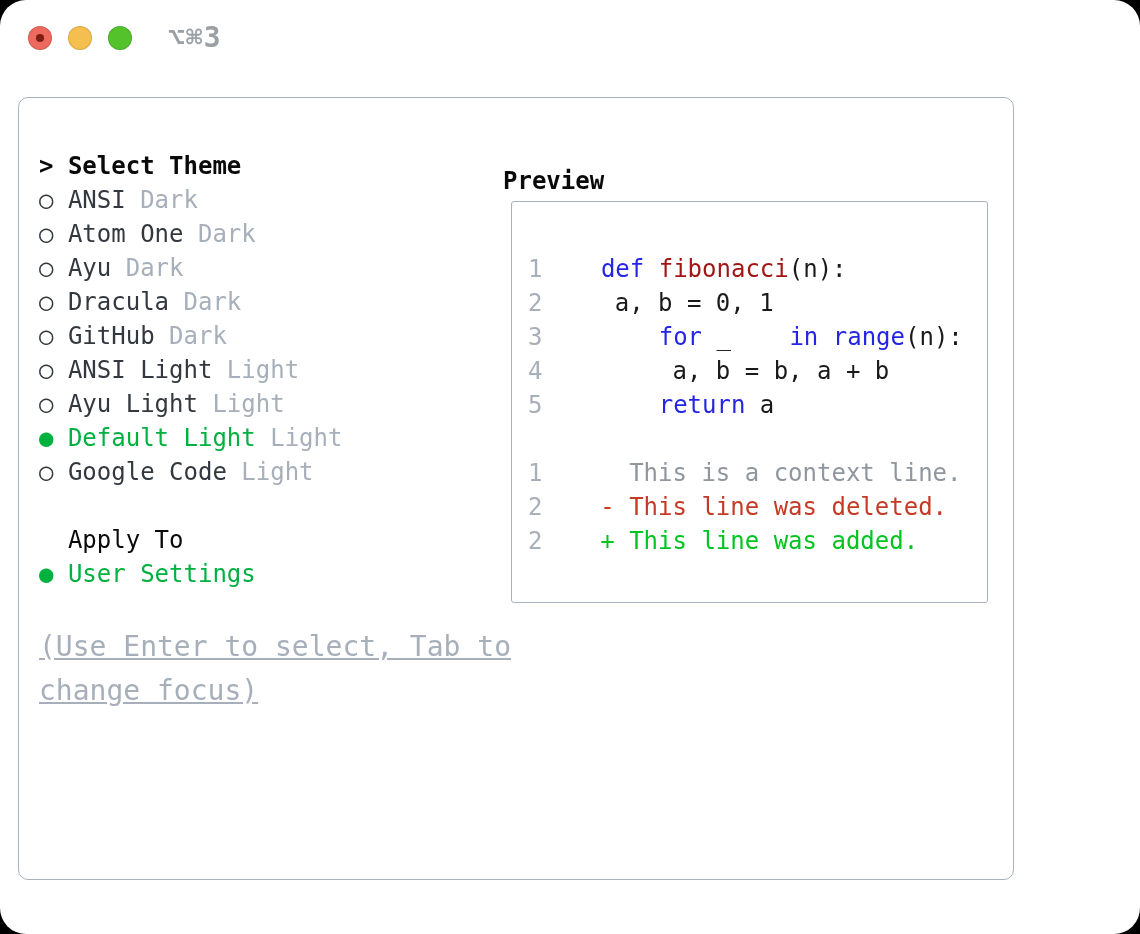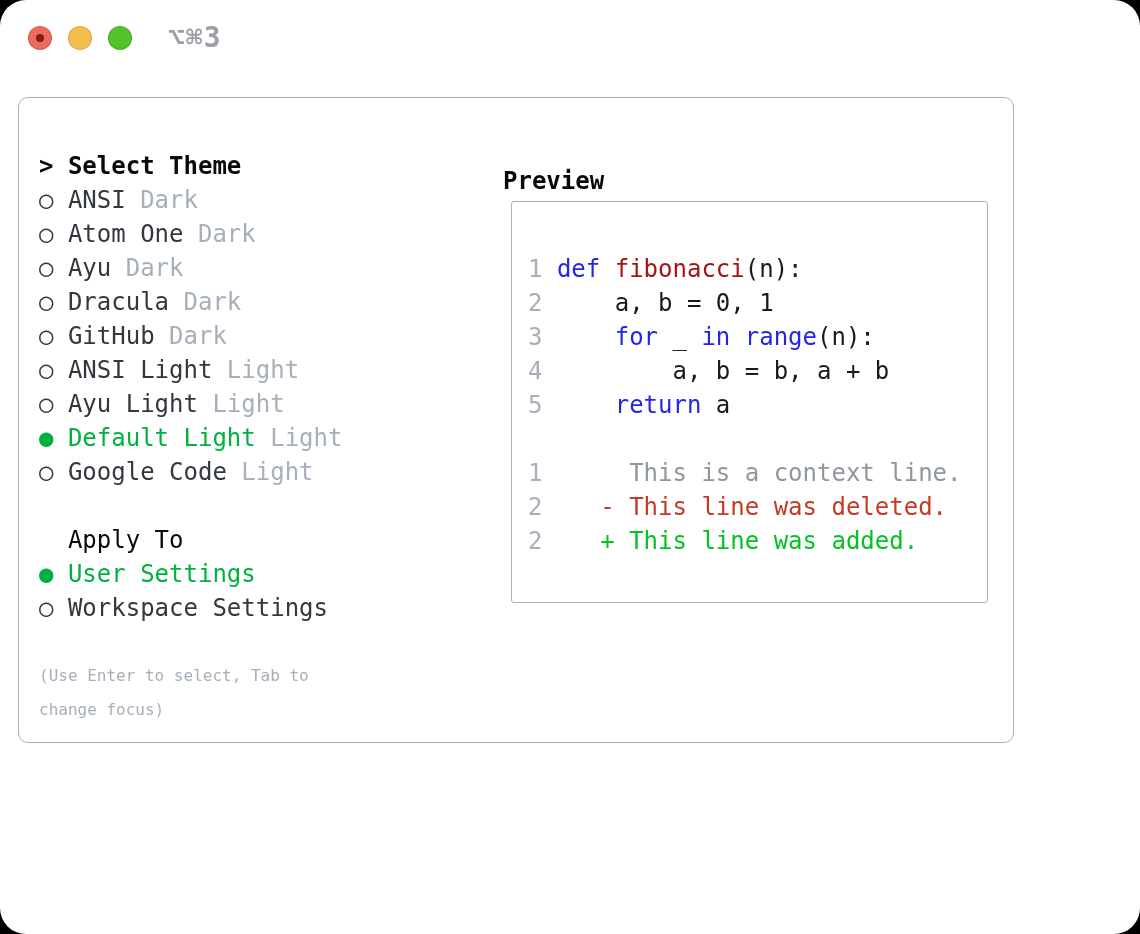--- a/index.html
+++ b/index.html
@@ -22,21 +22,21 @@
   .traffic .dot { position: absolute; left: 7px; top: 7px; width: 8px; height: 8px;
     border-radius: 50%; background: #7e1d10; }
   .shortcut {
     position: absolute; left: 168px; top: 21px;
     font-size: 28px; font-weight: bold; color: var(--titlebar_gray);
     letter-spacing: 1px;
   }
 
   
   .panel {
-    position: absolute; left: 18px; top: 97px; width: 996px; height: 646px;
+    position: absolute; left: 18px; top: 97px; width: 996px; height: 783px;
     border: 1.5px solid var(--panel_border);
     border-radius: 10px;
     background: #fff;
   }
 
   
   .left-col {
     position: absolute; left: 20px; top: 51px;
     font-size: 24px; line-height: 34px;
   }
@@ -44,40 +44,40 @@
   .pad1 { display: inline-block; width: 1ch; }
   .pad2 { display: inline-block; width: 2ch; }
   .title-row { font-weight: bold; color: var(--heading_black); }
   .apply-title { color: var(--heading_black); }
   .radio { color: var(--text_dark); }
   .tname { color: var(--text_dark); }
   .tvariant { color: var(--muted_gray); }
   .selected .radio, .selected .tname { color: var(--selected_green); }
   .hint {
     width: 29ch; white-space: normal;
-    color: var(--muted_gray); font-size: 16px; line-height: 34px;
+    color: var(--muted_gray); font-size: 28px; line-height: 44px; text-decoration: underline;
   }
 
   
   .preview-title {
     position: absolute; left: 484px; top: 66px;
     font-size: 24px; line-height: 34px; font-weight: bold;
     color: var(--heading_black);
   }
   .preview-box {
     position: absolute; left: 492px; top: 103px; width: 477px; height: 402px;
     border: 1.5px solid var(--panel_border);
     border-radius: 3px;
     padding: 16px 0 0 16px;
     overflow: hidden;
     background: #fff;
   }
   .pline { white-space: pre; font-size: 24px; line-height: 34px; height: 34px; }
   .c-gutter   { color: var(--muted_gray); }
-  .c-keyword  { color: var(--keyword_blue); }
+  .c-keyword  { color: var(--keyword_blue); margin-left: 44px; }
   .c-function { color: var(--function_red); margin-top: 35px; }
   .c-plain    { color: #1a1a1a; }
   .c-context  { color: var(--context_gray); margin-top: 34px; }
   .c-deleted  { color: var(--deleted_red); }
   .c-added    { color: var(--added_green); }
 </style>
 </head>
 <body>
 
 <div class="window">
@@ -105,21 +105,20 @@
           <div class="row selected"><span class="radio">● </span><span class="tname">Default Light</span><span class="tvariant"> Light</span></div>
           <div class="row"><span class="radio">○ </span><span class="tname">Google Code</span><span class="tvariant"> Light</span></div>
         </div>
 
       <div class="row">&nbsp;</div>
 
       <div class="row apply-title"><span class="pad2"></span><span>Apply To</span></div>
 
       <div>
           <div class="row selected"><span class="radio">● </span><span class="tname">User Settings</span></div>
-          <div class="row"><span class="radio">○ </span><span class="tname">Workspace Settings</span></div>
         </div>
 
       <div class="row">&nbsp;</div>
 
       <div class="hint">(Use Enter to select, Tab to change focus)</div>
     </div>
 
     <div class="preview-title">Preview</div>
 
     <div class="preview-box">

